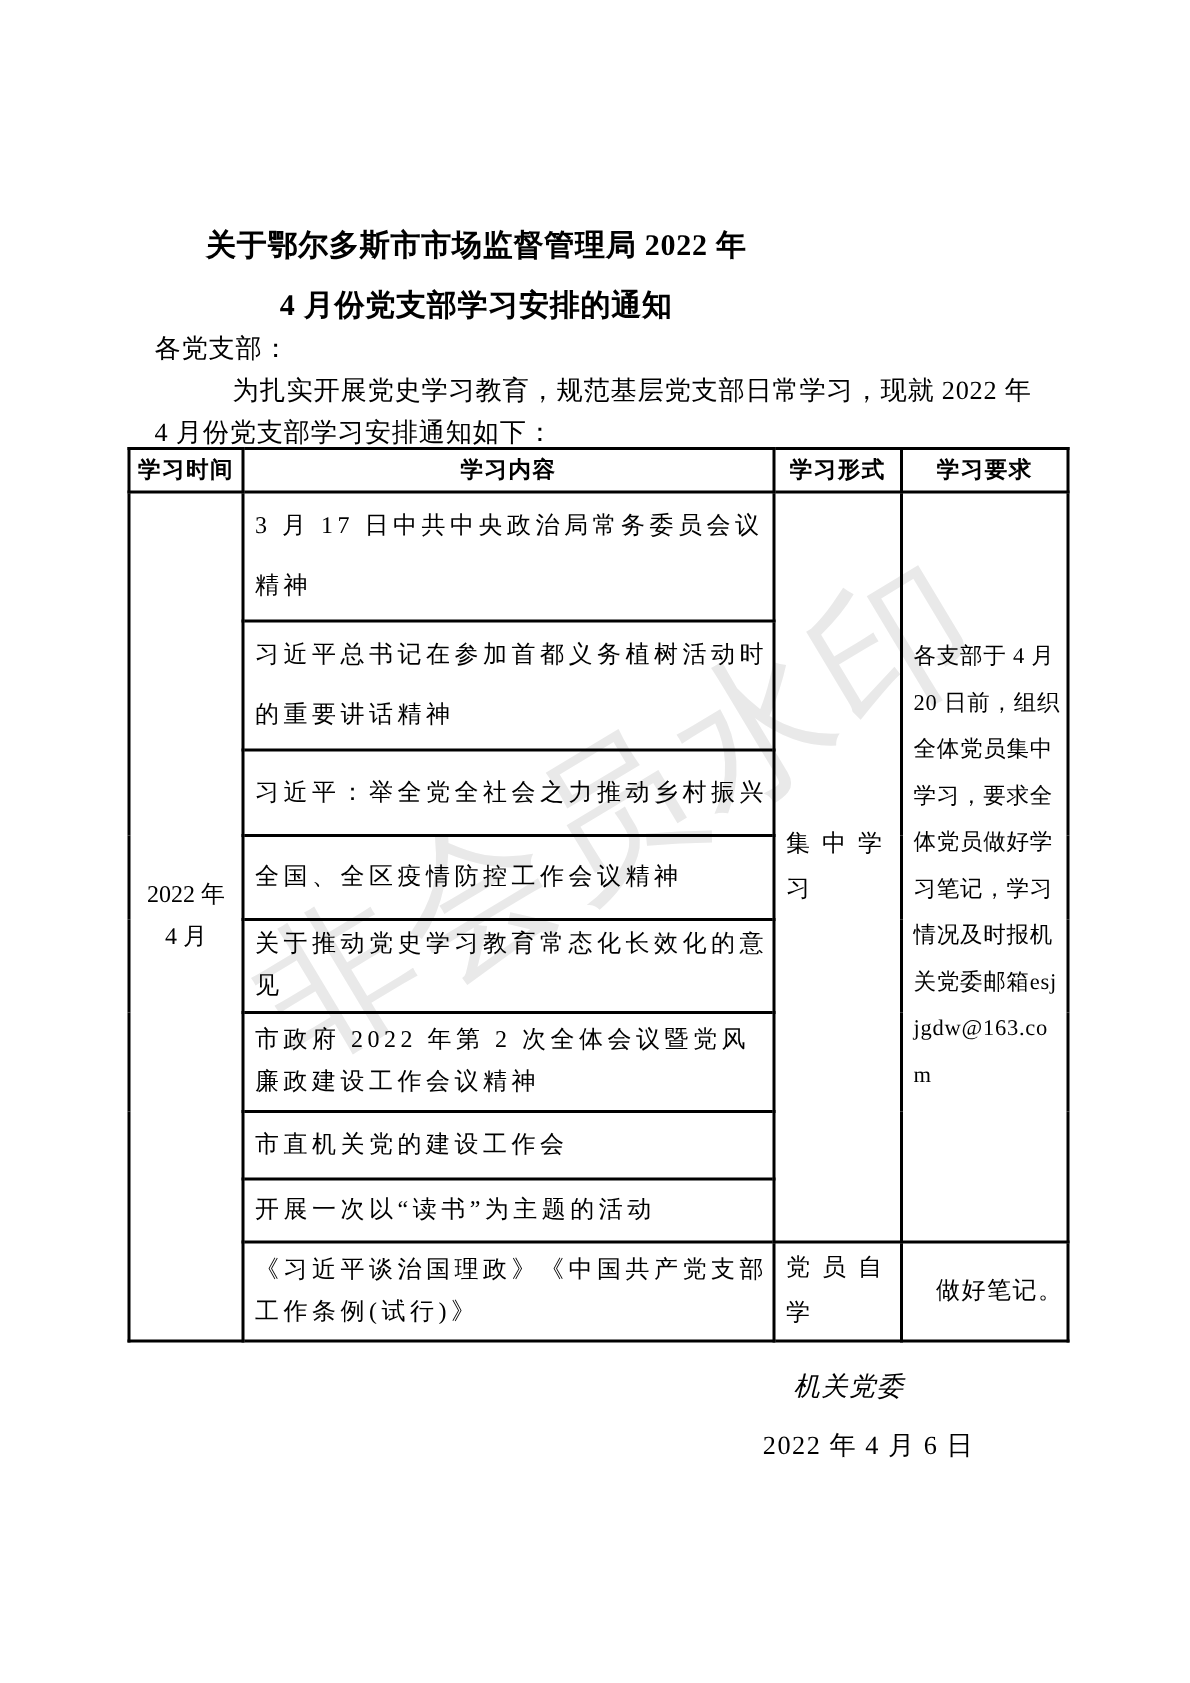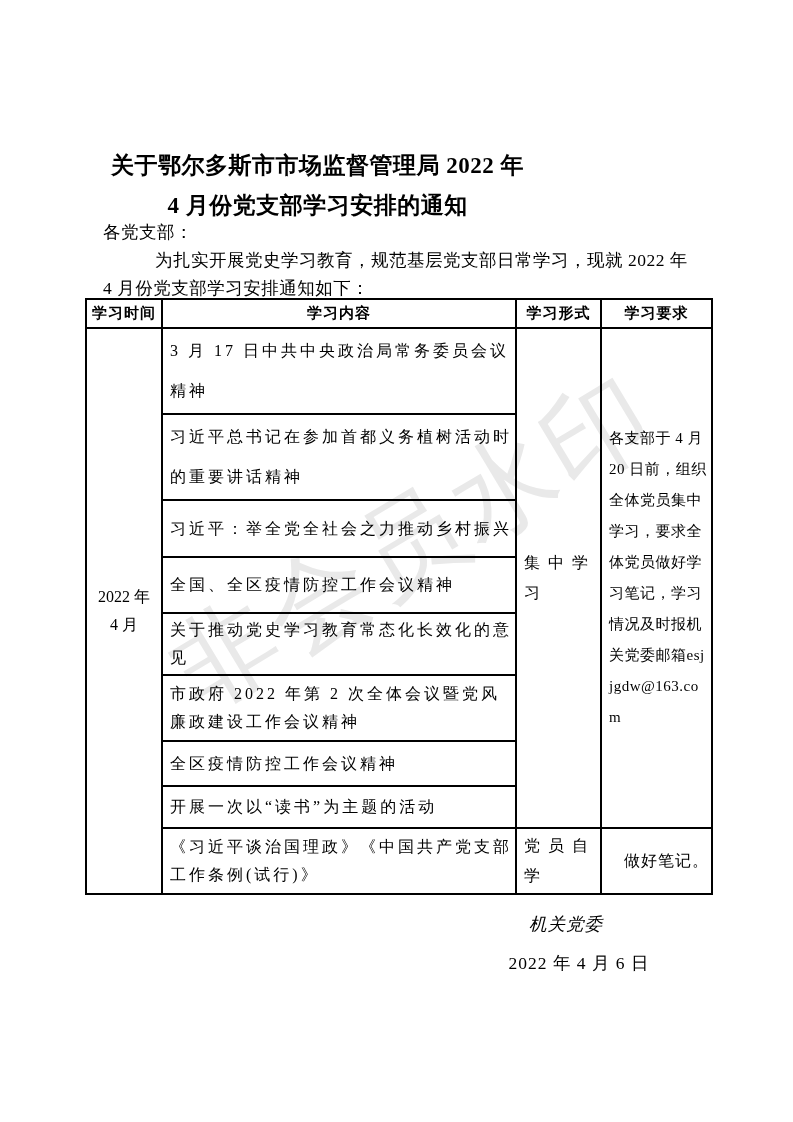--- a/index.html
+++ b/index.html
@@ -21,21 +21,21 @@
     transform:rotate(-31deg);
     transform-origin:0 0;
     white-space:nowrap;
     z-index:0;
     user-select:none;
   }
   .content{position:relative;z-index:1;}
   .title-line{
     position:absolute;left:0;width:635px;
     text-align:center;
-    font-size:23px;font-weight:bold;
+    font-size:20px;font-weight:bold;
     letter-spacing:0.5px;
     white-space:nowrap;
   }
   .title-1{top:150px;}
   .title-2{top:190px;}
   .body-line{
     position:absolute;
     font-size:17.5px;
     letter-spacing:0.5px;
     white-space:nowrap;
@@ -159,21 +159,21 @@
       <tr style="height:56px">
         <td class="cell-content">全国、全区疫情防控工作会议精神</td>
       </tr>
       <tr style="height:56px">
         <td class="cell-content">关于推动党史学习教育常态化长效化的意见</td>
       </tr>
       <tr style="height:66px">
         <td class="cell-content">市政府 2022 年第 2 次全体会议暨党风廉政建设工作会议精神</td>
       </tr>
       <tr style="height:45px">
-        <td class="cell-content">全区疫情防控工作会议精神</td>
+        <td class="cell-content">市直机关党的建设工作会</td>
       </tr>
       <tr style="height:42px">
         <td class="cell-content">开展一次以“读书”为主题的活动</td>
       </tr>
       <tr style="height:64px">
         <td class="cell-content">《习近平谈治国理政》《中国共产党支部工作条例(试行)》</td>
         <td class="cell-form">党员自学</td>
         <td class="cell-req-short">做好笔记。</td>
       </tr>
     </tbody>

